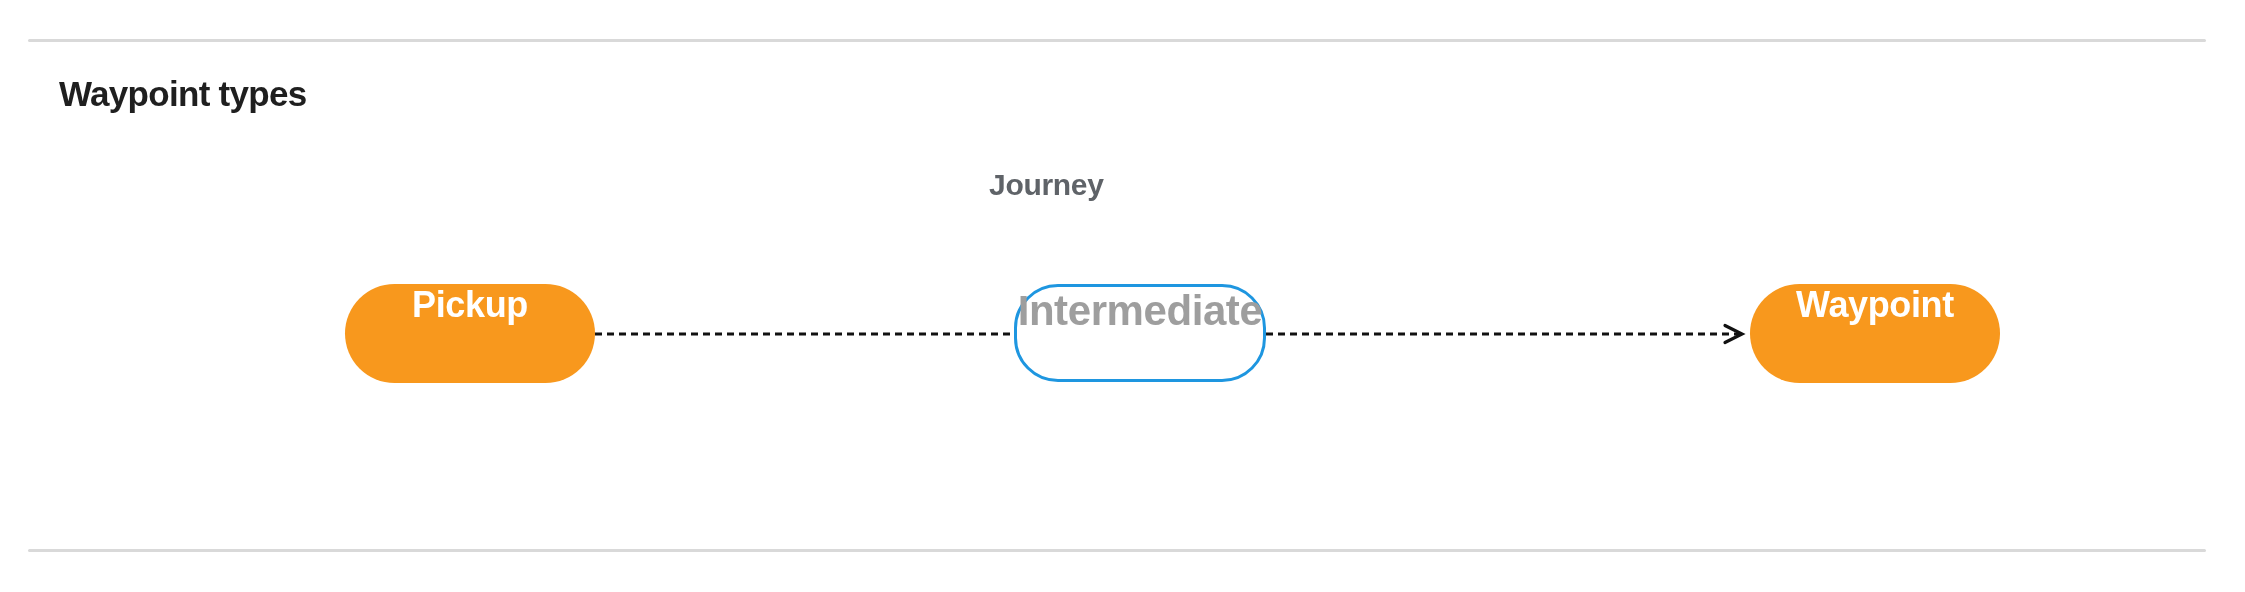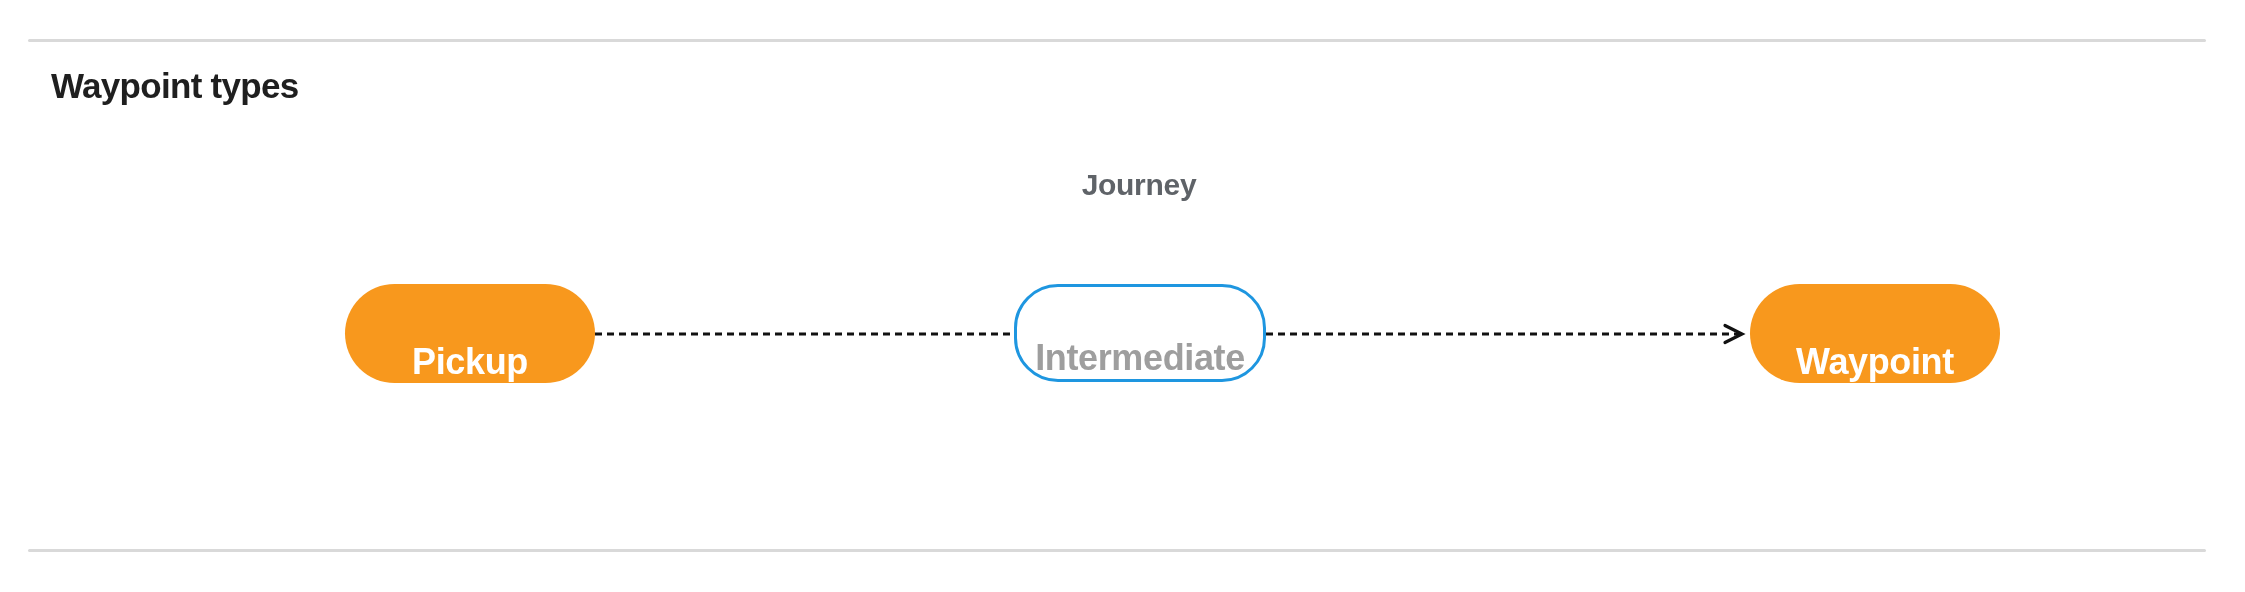--- a/index.html
+++ b/index.html
@@ -33,73 +33,73 @@
     font-weight: bold;
     letter-spacing: -0.02em;
     color: var(--heading, #1f1f1f);
     white-space: nowrap;
   }
   .journey-label {
     position: absolute;
     left: 989px;
     top: 168px;
     width: 300px;
-    text-align: center;
+    text-align: left;
     font-size: 30px;
     font-weight: bold;
     letter-spacing: -0.01em;
     color: var(--label_gray, #5f6368);
     white-space: nowrap;
   }
   .node {
     position: absolute;
     top: 284px;
     width: 250px;
     height: 99px;
     box-sizing: border-box;
     border-radius: 50px;
     display: flex;
-    align-items: flex-end;
+    align-items: flex-start;
     justify-content: center;
     font-weight: bold;
     letter-spacing: -0.01em;
     white-space: nowrap;
   }
   .node.endpoint {
     background: var(--orange, #f8981d);
     color: #ffffff;
     font-size: 36px;
   }
   .node.intermediate {
     background: #ffffff;
     border: 3px solid var(--blue, #1e96e0);
     border-radius: 44px;
     color: var(--intermediate_text, #9e9e9e);
-    font-size: 36px;
+    font-size: 42px;
   }
   .node.pickup { left: 345px; }
   .node.intermediate { left: 1014px; width: 252px; height: 98px; }
   .node.dropoff { left: 1750px; }
   .connectors {
     position: absolute;
     left: 0;
     top: 0;
     width: 2245px;
     height: 592px;
     pointer-events: none;
   }
 </style>
 </head>
 <body>
 
 <div class="canvas">
 
   <div class="divider top"></div>
 
-  <h2 class="page-title" style="margin:4px">Waypoint types</h2>
+  <h2 class="page-title" style="margin:12px">Waypoint types</h2>
 
   <div>
 
     <div class="journey-label">Journey</div>
 
     <svg class="connectors" viewBox="0 0 2245 592">
       <defs>
         <marker id="arrow" markerUnits="userSpaceOnUse" markerWidth="28" markerHeight="24" refX="0" refY="0" viewBox="-20 -12 28 24" orient="auto">
           <path d="M -17 -8.5 L 0 0 L -17 8.5" fill="none" stroke="#111111" stroke-width="3.2" stroke-linecap="round"></path>
         </marker>

